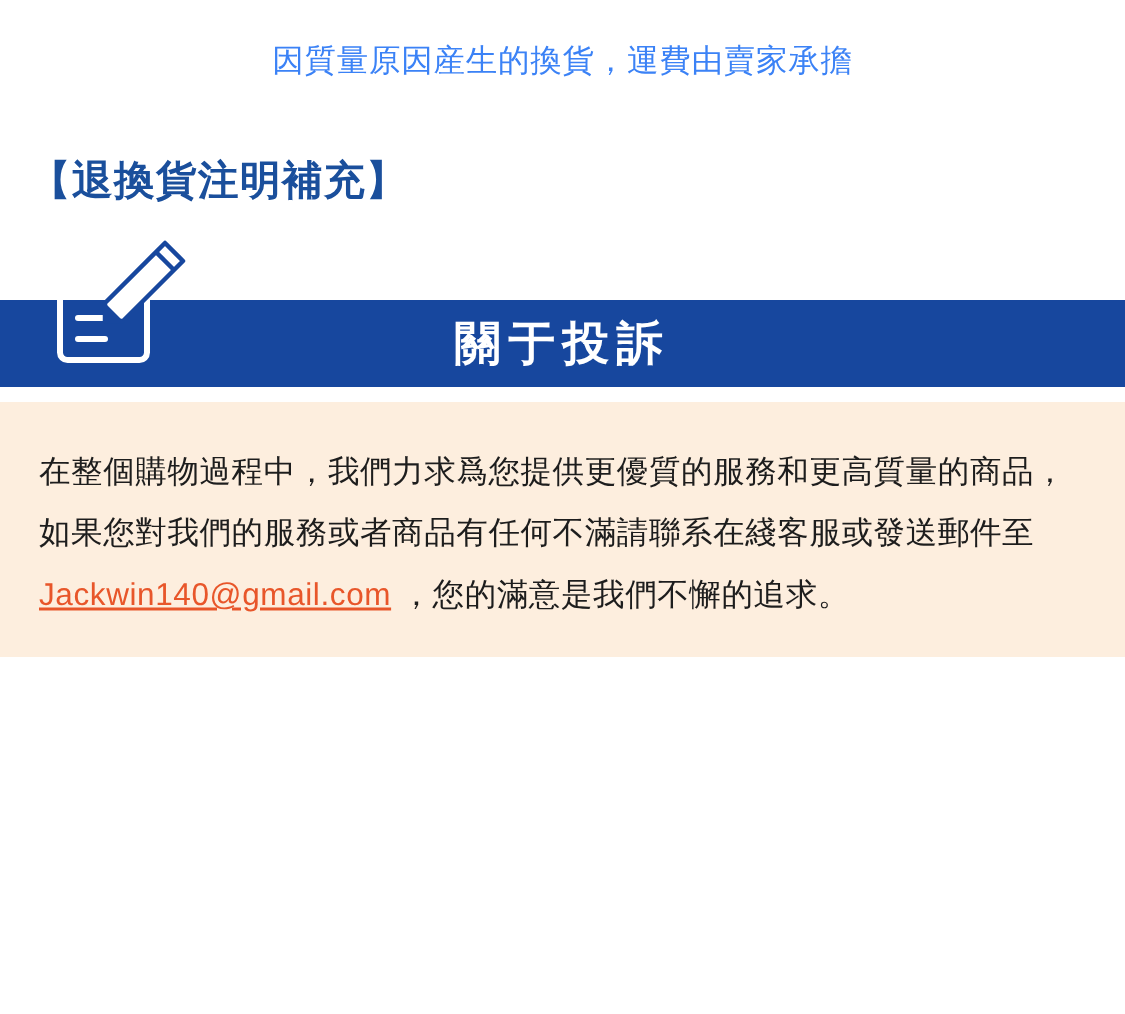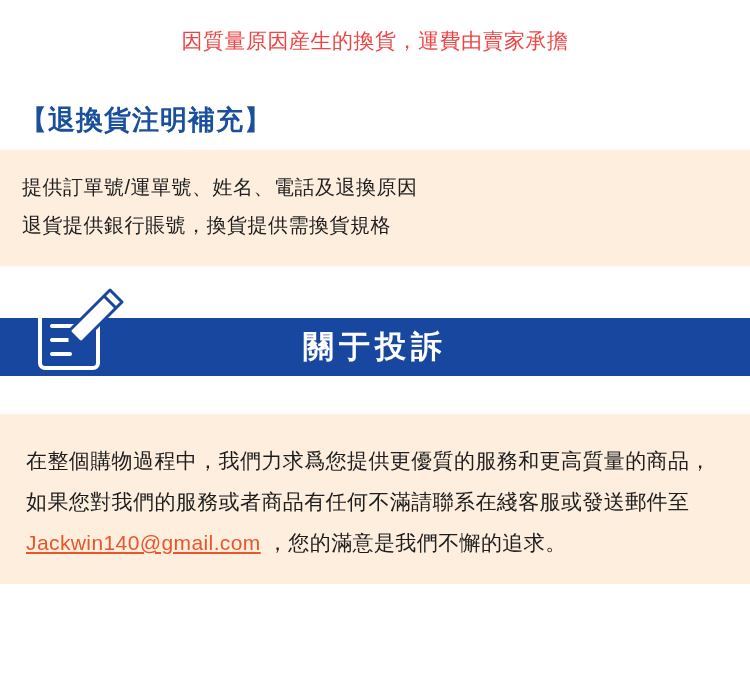--- a/index.html
+++ b/index.html
@@ -21,21 +21,21 @@
   }
 
   
   .policy-lines {
     padding-top: 18px;
   }
   .policy-line {
     font-size: 21px;
     line-height: 46px;
     text-align: center;
-    color: #ef4444;
+    color: #3b82f6;
     letter-spacing: 0.5px;
   }
 
   
   .bracket-heading {
     margin-top: 38px;
     padding-left: 20px;
     font-size: 27px;
     font-weight: bold;
     color: #1a4f9c;
@@ -57,21 +57,21 @@
 
   
   .banner-wrap {
     position: relative;
     margin-top: 52px;
     height: 62px;
   }
   .banner-bar {
     position: absolute;
     left: 0;
-    top: 0;
+    top: 10px;
     width: 750px;
     height: 58px;
     background: #17479e;
     display: flex;
     align-items: center;
     justify-content: center;
   }
   .banner-title {
     color: #ffffff;
     font-size: 31px;
@@ -82,21 +82,21 @@
     position: absolute;
     left: 34px;
     top: -34px;
     width: 92px;
     height: 92px;
     z-index: 3;
   }
 
   
   .complaint-box {
-    margin-top: 34px;
+    margin-top: 16px;
     background: #fdeede;
     padding: 26px 22px 15px 26px;
     min-height: 170px;
     box-sizing: border-box;
   }
   .complaint-text {
     font-size: 21px;
     line-height: 41px;
     color: #1d1d1d;
     letter-spacing: 0.4px;
@@ -111,24 +111,20 @@
 <body>
 
 <div class="page">
 
   <div class="policy-lines">
     <div class="policy-line">因質量原因産生的換貨，運費由賣家承擔</div>
   </div>
 
   <div class="bracket-heading">【退換貨注明補充】</div>
 
-  <div class="note-box">
-    <div class="note-line">提供訂單號/運單號、姓名、電話及退換原因</div>
-    <div class="note-line">退貨提供銀行賬號，換貨提供需換貨規格</div>
-  </div>
 
   <div class="banner-wrap">
     <div class="banner-bar">
       <span class="banner-title">關于投訴</span>
     </div>
     <span class="pencil-badge">
       <svg width="92" height="92" viewBox="0 0 92 92" xmlns="http://www.w3.org/2000/svg">
 
         <rect x="6" y="22" width="58" height="62" rx="5" ry="5" fill="none" stroke="#ffffff" stroke-width="4"></rect>
         <line x1="18" y1="42" x2="46" y2="42" stroke="#ffffff" stroke-width="4" stroke-linecap="round"></line>

